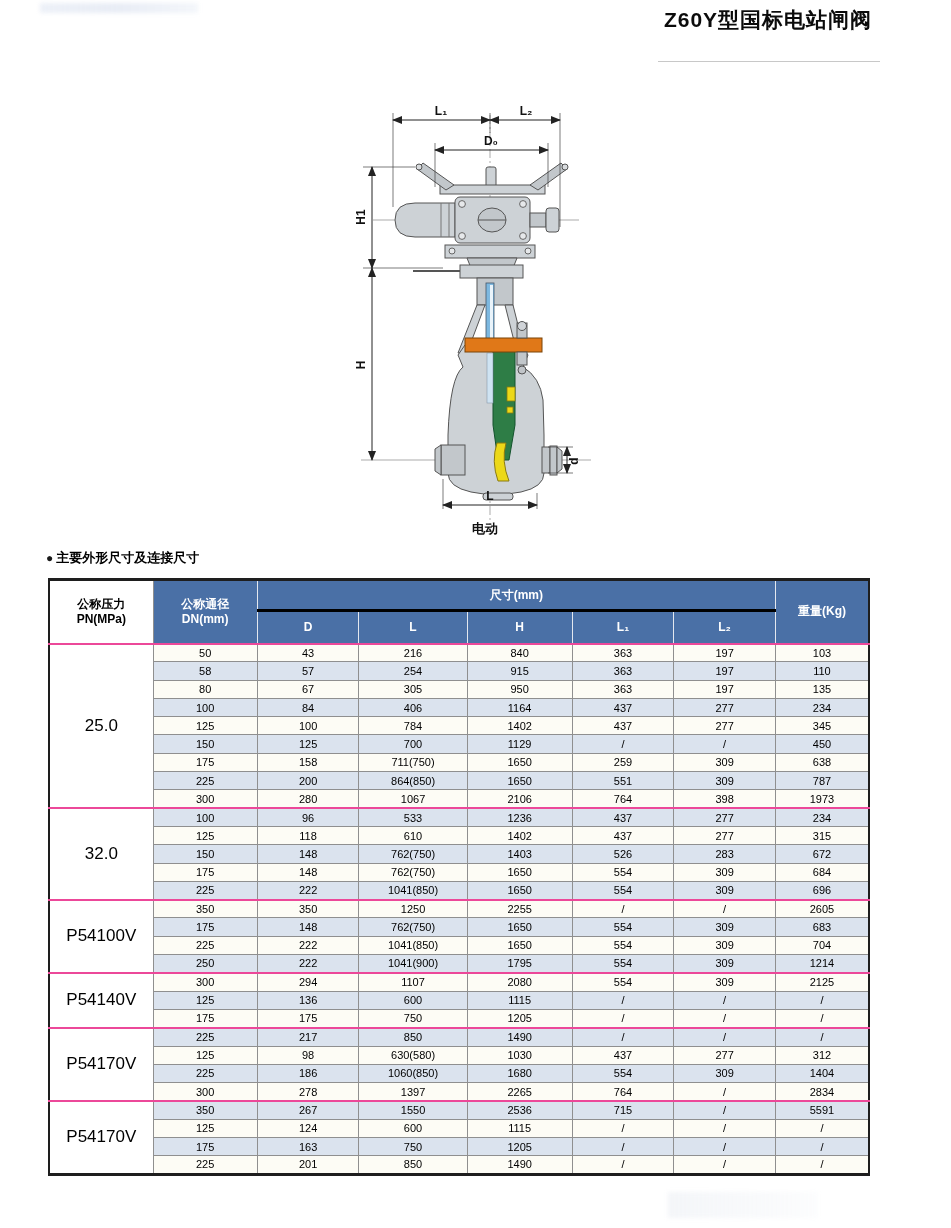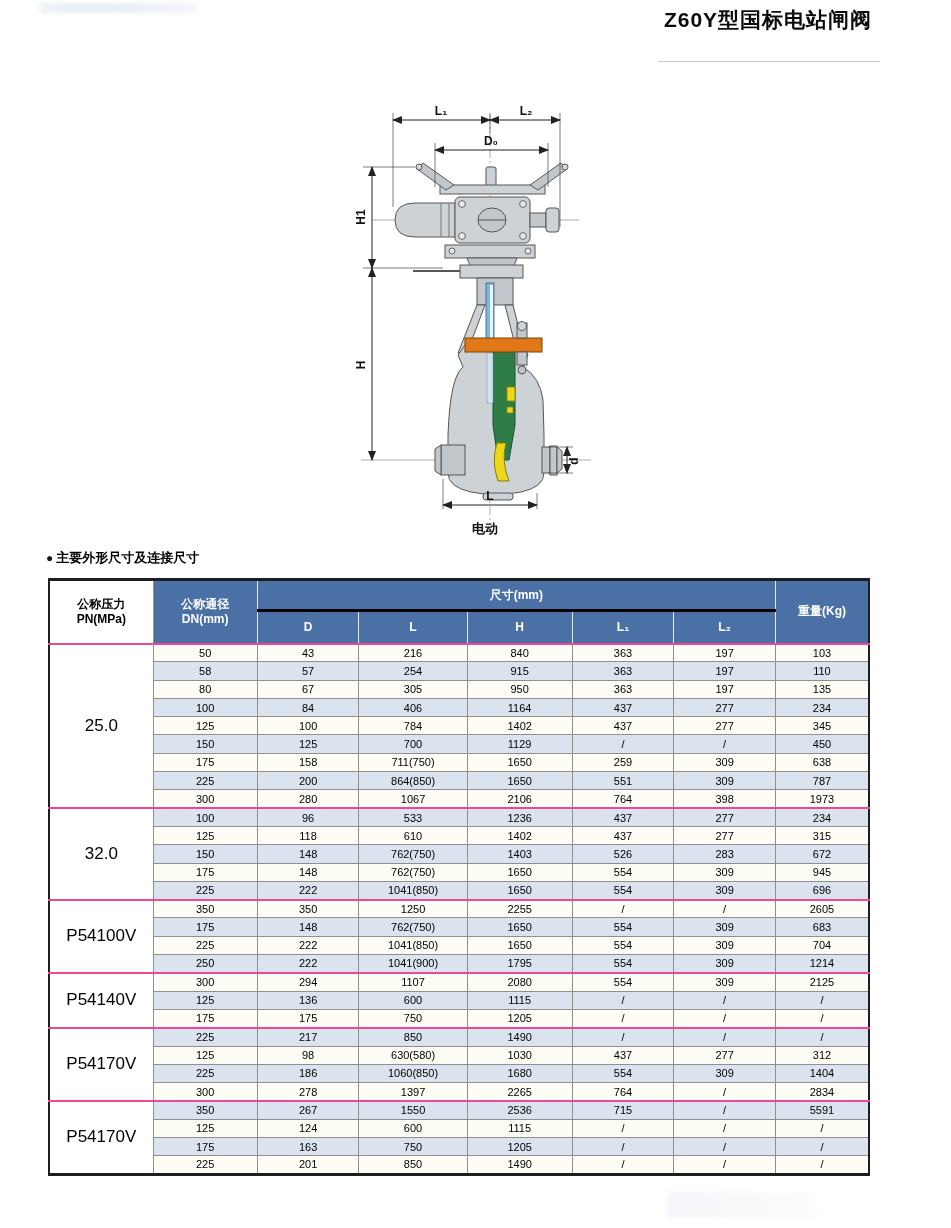--- a/index.html
+++ b/index.html
@@ -302,21 +302,21 @@
         <td>283</td>
         <td>672</td>
       </tr>
       <tr class="row-light">
         <td>175</td>
         <td>148</td>
         <td>762(750)</td>
         <td>1650</td>
         <td>554</td>
         <td>309</td>
-        <td>945</td>
+        <td>684</td>
       </tr>
       <tr class="row-shade">
         <td>225</td>
         <td>222</td>
         <td>1041(850)</td>
         <td>1650</td>
         <td>554</td>
         <td>309</td>
         <td>696</td>
       </tr>

